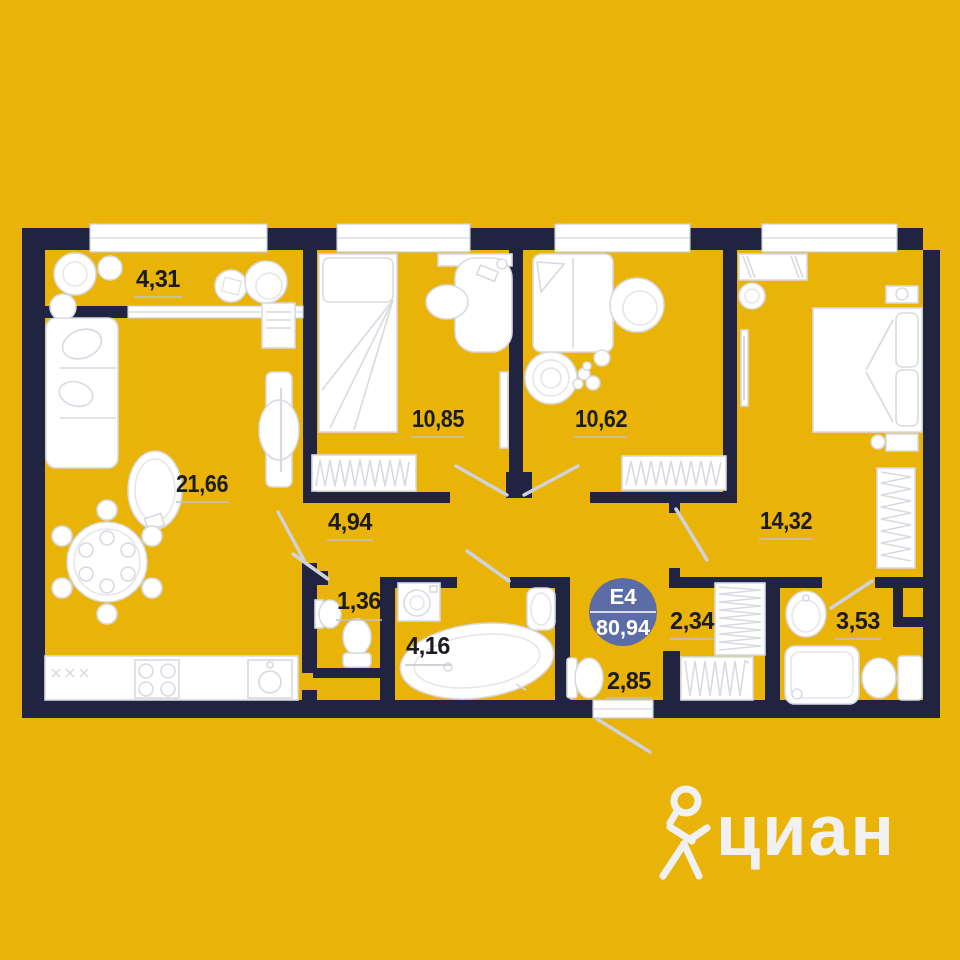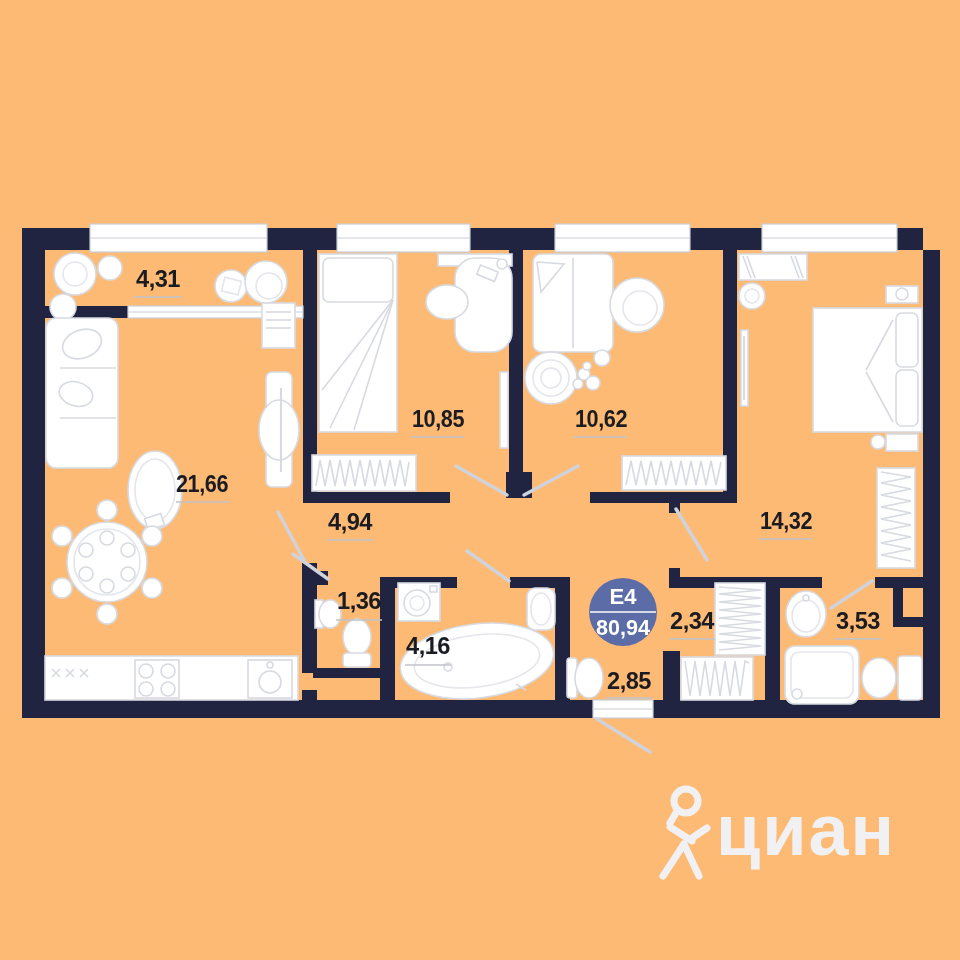--- a/index.html
+++ b/index.html
@@ -1,16 +1,16 @@
 <!DOCTYPE html>
 <html><head>
 <meta charset="utf-8">
 <style>
   html,body{margin:0;padding:0;background:#ffffff;}
-  .canvas{width:960px;height:960px;position:relative;background:#fdba74;overflow:hidden;}
+  .canvas{width:960px;height:960px;position:relative;background:#eab308;overflow:hidden;}
   svg{display:block;}
   text.room-label{
     font-family:"Liberation Sans", sans-serif;
     font-size:24px;font-weight:600;fill:#1b1c22;letter-spacing:-0.5px;
   }
   text.badge-text{
     font-family:"Liberation Sans", sans-serif;
     font-weight:700;fill:#ffffff;
   }
   text.watermark-text{

